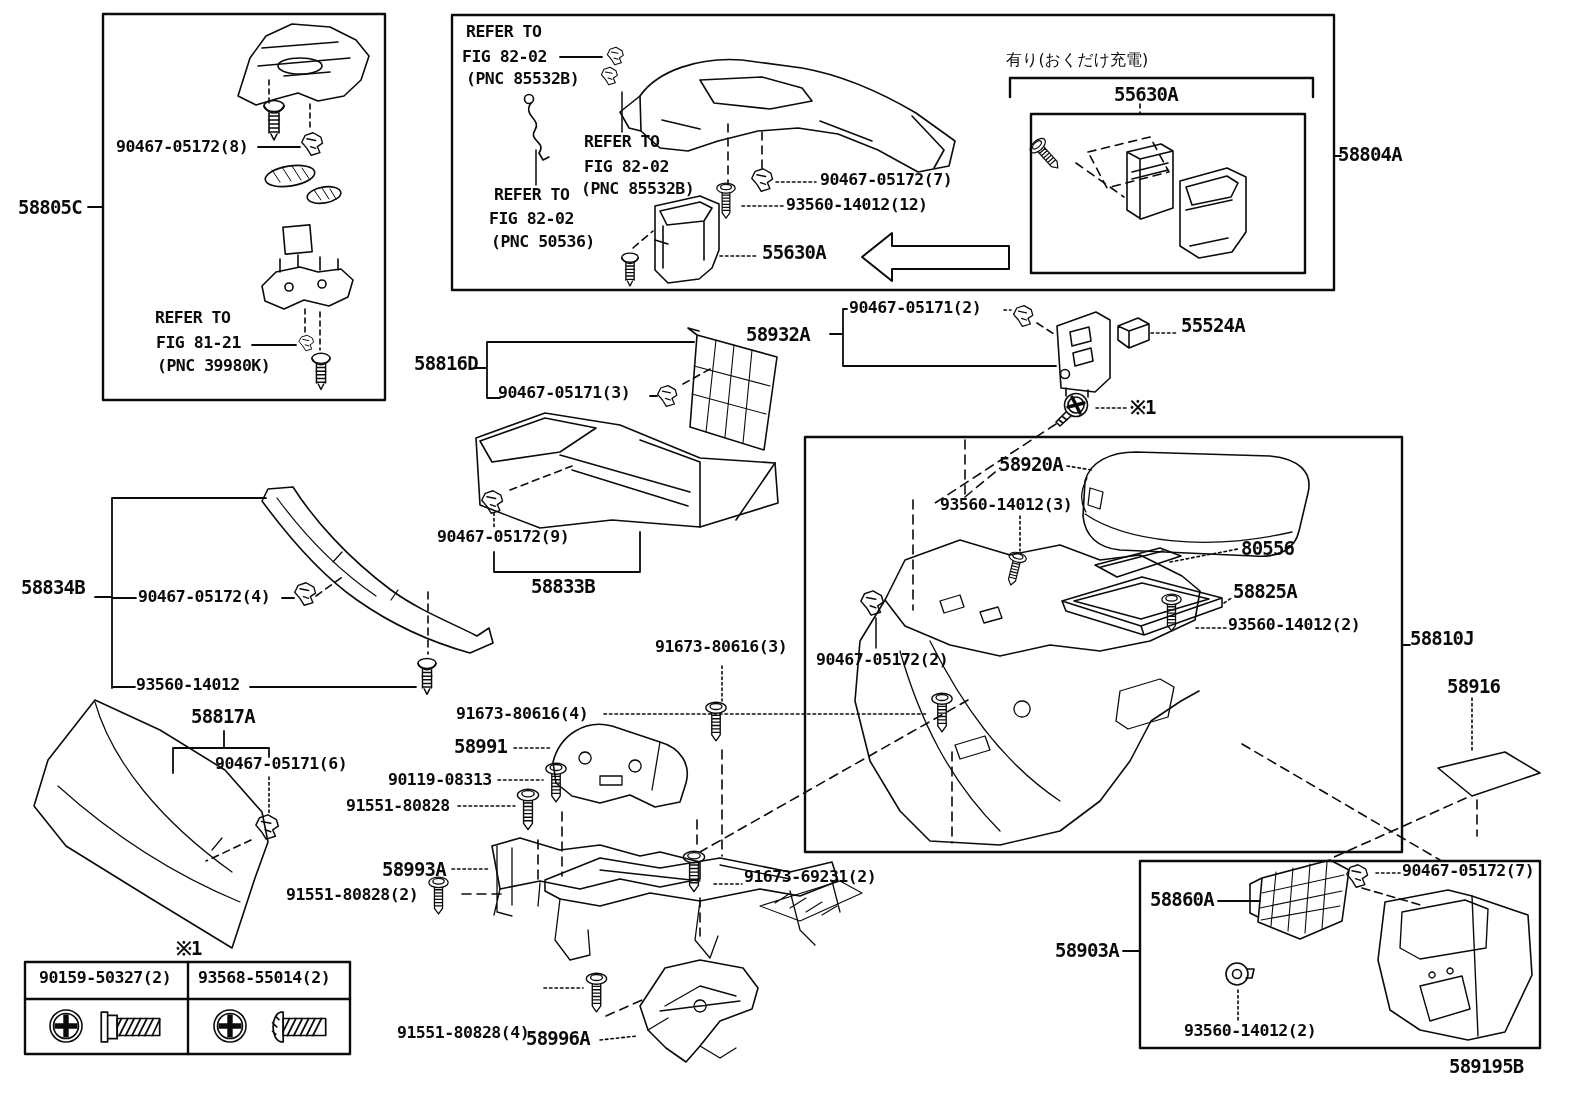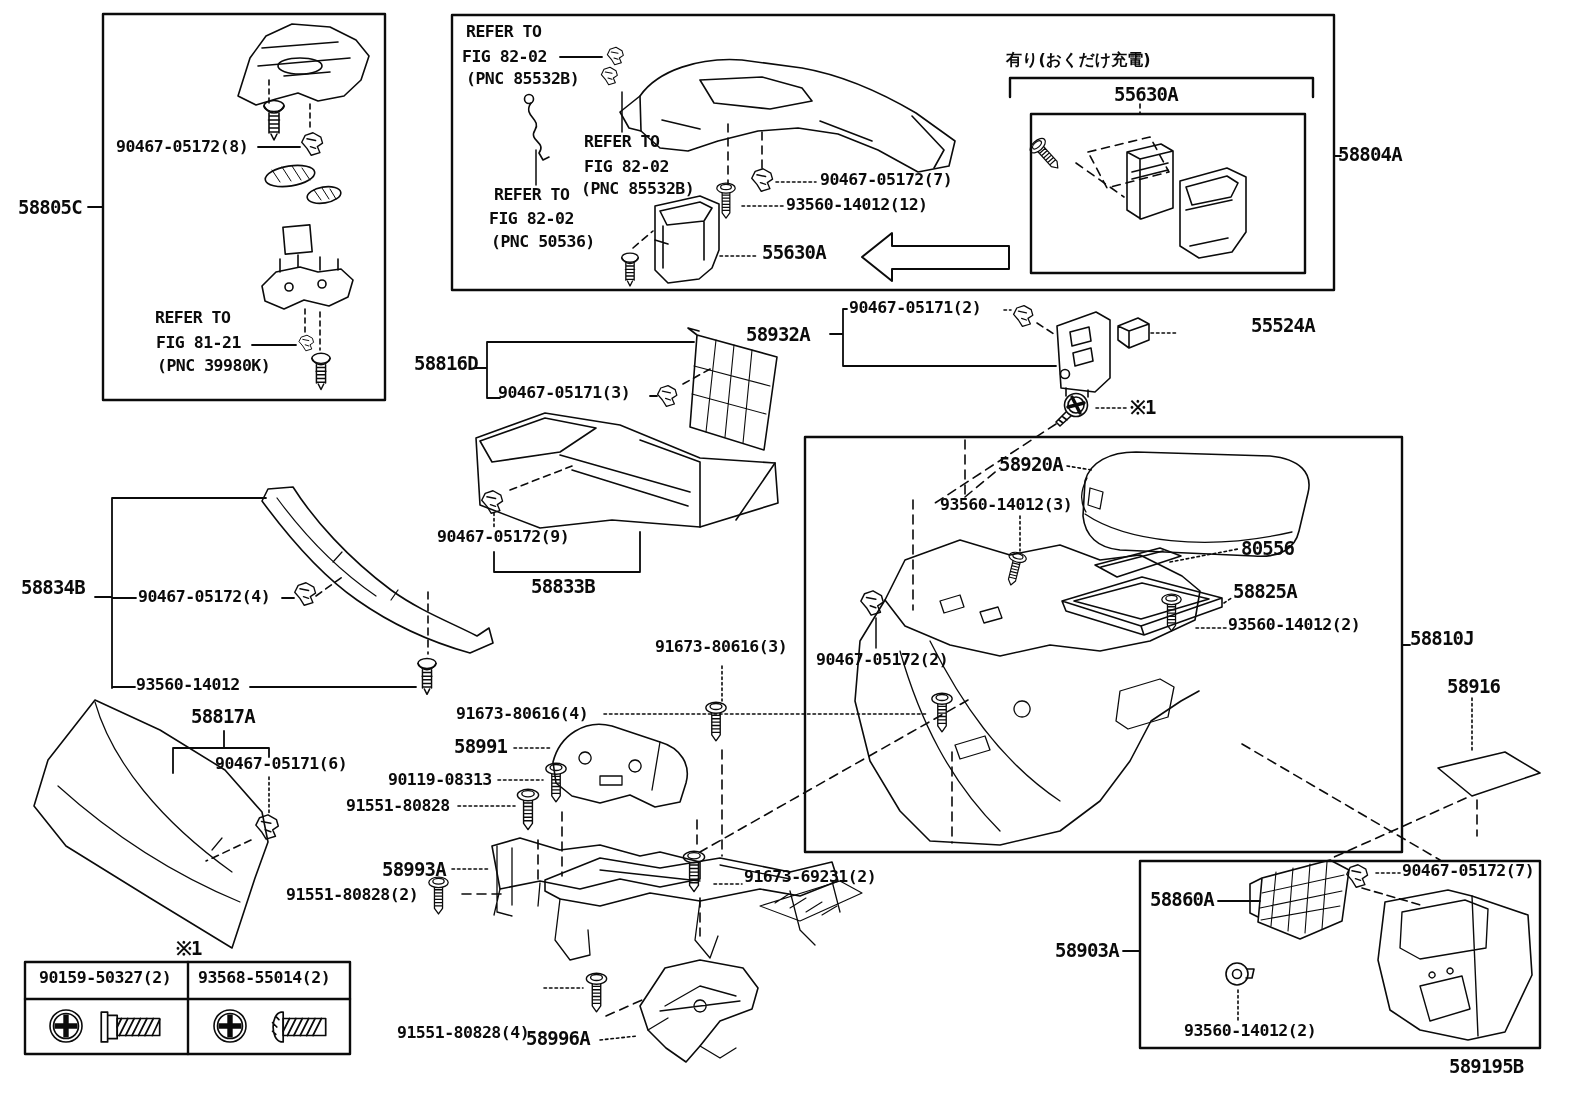--- a/index.html
+++ b/index.html
@@ -2,21 +2,21 @@
 <html><head>
 <meta charset="utf-8">
 <style>
   html,body{margin:0;padding:0;background:#fff;}
   #stage{position:relative;width:1592px;height:1099px;background:#fff;overflow:hidden;
          font-family:"DejaVu Sans Mono",monospace;}
   #art{position:absolute;left:0;top:0;}
   .lbl{position:absolute;font:bold 16.5px/1.15 "DejaVu Sans Mono",monospace;
        letter-spacing:-0.5px;color:#0b0b0b;white-space:nowrap;}
   .lbl-lg{font-size:19px;letter-spacing:-0.8px;}
-  .lbl-jp{font-family:"DejaVu Sans",sans-serif;font-size:16px;font-weight:bold;letter-spacing:0;}
+  .lbl-jp{font-family:"DejaVu Sans",sans-serif;font-size:16px;font-weight:normal;letter-spacing:0;}
 </style>
 </head>
 <body>
 
 <div id="stage">
 
 <svg id="art" width="1592" height="1099" viewBox="0 0 1592 1099" fill="none" stroke="#0b0b0b" stroke-width="1.6" stroke-linejoin="round" stroke-linecap="round">
 <defs>
   <symbol id="scrV" viewBox="0 0 24 44" overflow="visible">
     <ellipse cx="12" cy="6" rx="10" ry="5.5"></ellipse>
@@ -281,21 +281,21 @@
 <div class="lbl" style="left:820px;top:171px">90467-05172(7)</div>
 <div class="lbl" style="left:786px;top:196px">93560-14012(12)</div>
 <div class="lbl lbl-lg" style="left:762px;top:242px">55630A</div>
 
 <div class="lbl lbl-jp" style="left:1006px;top:51px">有り(おくだけ充電)</div>
 <div class="lbl lbl-lg" style="left:1114px;top:84px">55630A</div>
 <div class="lbl lbl-lg" style="left:1338px;top:144px">58804A</div>
 
 <div class="lbl lbl-lg" style="left:746px;top:324px">58932A</div>
 <div class="lbl" style="left:849px;top:299px">90467-05171(2)</div>
-<div class="lbl lbl-lg" style="left:1251px;top:315px">55524A</div>
+<div class="lbl lbl-lg" style="left:1181px;top:315px">55524A</div>
 <div class="lbl lbl-lg" style="left:1130px;top:397px">※1</div>
 
 <div class="lbl lbl-lg" style="left:414px;top:353px">58816D</div>
 <div class="lbl" style="left:498px;top:384px">90467-05171(3)</div>
 <div class="lbl" style="left:437px;top:528px">90467-05172(9)</div>
 <div class="lbl lbl-lg" style="left:531px;top:576px">58833B</div>
 
 <div class="lbl lbl-lg" style="left:21px;top:577px">58834B</div>
 <div class="lbl" style="left:138px;top:588px">90467-05172(4)</div>
 <div class="lbl" style="left:136px;top:676px">93560-14012</div>

